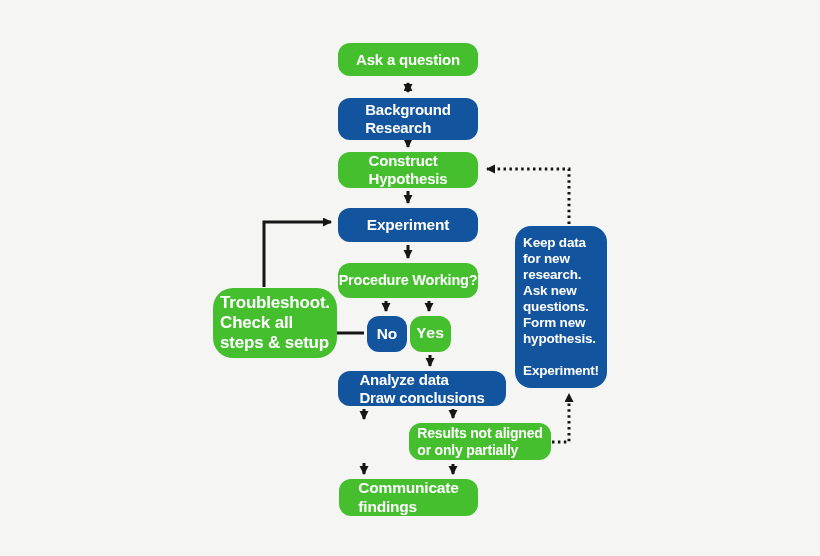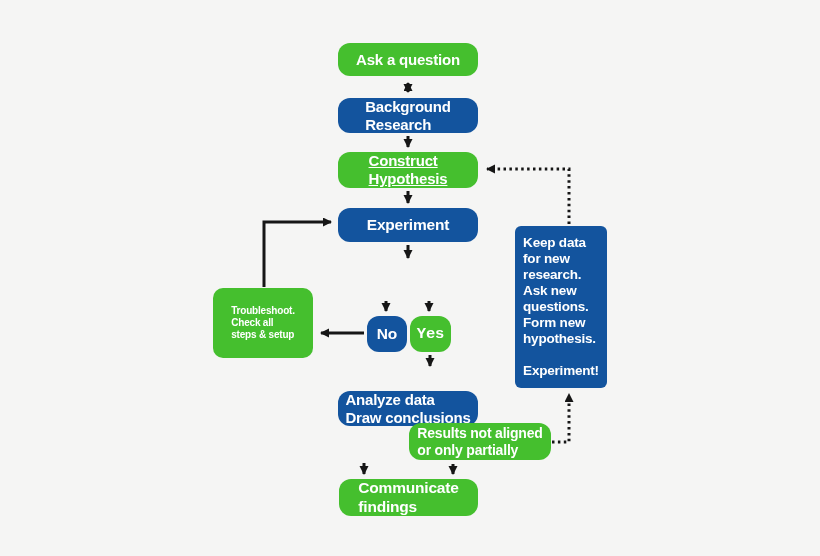--- a/index.html
+++ b/index.html
@@ -58,48 +58,49 @@
     <path class="wire" d="M364,409 L364,419" marker-end="url(#ah)"></path>
     <path class="wire" d="M453,409 L453,418" marker-end="url(#ah)"></path>
     <path class="wire" d="M364,463 L364,474" marker-end="url(#ah)"></path>
     <path class="wire" d="M453,464 L453,474" marker-end="url(#ah)"></path>
     <path class="wire dotted" d="M552,442 L569,442 L569,394" marker-end="url(#ah)"></path>
     <path class="wire dotted" d="M569,224 L569,169 L487,169" marker-end="url(#ah)"></path>
   </svg>
 
   <div class="node green" style="left:338px;top:43px;width:140px;height:33px;font-size:15px;">Ask a question</div>
 
-  <div class="node blue" style="left:338px;top:98px;width:140px;height:35px;font-size:15px;">Background
+  <div class="node blue" style="left:338px;top:98px;width:140px;height:42px;font-size:15px;">Background
 Research</div>
 
-  <div class="node green" style="left:338px;top:152px;width:140px;height:36px;font-size:15px;text-decoration:underline;">Construct
+  <div class="node green" style="left:338px;top:152px;width:140px;height:36px;font-size:15px;">Construct
 Hypothesis</div>
 
   <div class="node blue" style="left:338px;top:208px;width:140px;height:34px;font-size:15.5px;">Experiment</div>
 
+  <div class="node green" style="left:338px;top:263px;width:140px;height:35px;font-size:14.5px;">Procedure Working?</div>
 
   <div class="node blue" style="left:367px;top:316px;width:40px;height:36px;font-size:15.5px;">No</div>
 
   <div class="node green" style="left:410px;top:316px;width:41px;height:36px;font-size:15.5px;font-family:Liberation Mono, monospace;">Yes</div>
 
-  <div class="node green" style="left:213px;top:288px;width:100px;height:70px;font-size:10px;border-radius:10px;">Troubleshoot.
+  <div class="node green" style="left:213px;top:288px;width:124px;height:70px;font-size:17px;border-radius:20px;">Troubleshoot.
 Check all
 steps &amp; setup</div>
 
-  <div class="node blue" style="left:338px;top:371px;width:140px;height:35px;font-size:15px;margin-top:20px;">Analyze data
+  <div class="node blue" style="left:338px;top:371px;width:168px;height:35px;font-size:15px;">Analyze data
 Draw conclusions</div>
 
 
   <div class="node green" style="left:409px;top:423px;width:142px;height:37px;font-size:14px;">Results not aligned
 or only partially</div>
 
   <div class="node green" style="left:339px;top:479px;width:139px;height:37px;font-size:15.5px;">Communicate
 findings</div>
 
-  <div class="node blue" style="left:515px;top:226px;width:92px;height:162px;font-size:13.5px;line-height:1.19;border-radius:6px;">Keep data
+  <div class="node blue" style="left:515px;top:226px;width:92px;height:162px;font-size:13.5px;line-height:1.19;border-radius:16px;">Keep data
 for new
 research.
 Ask new
 questions.
 Form new
 hypothesis.
 
 Experiment!</div>
 
 </div>

